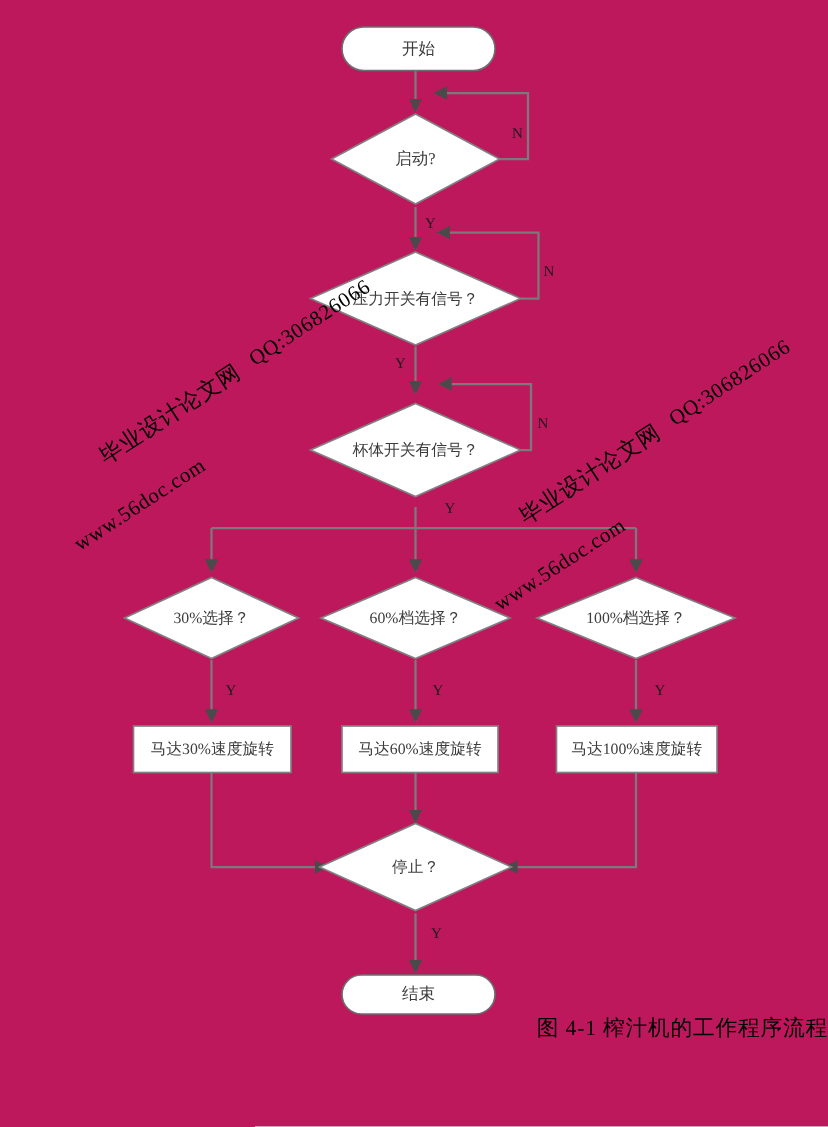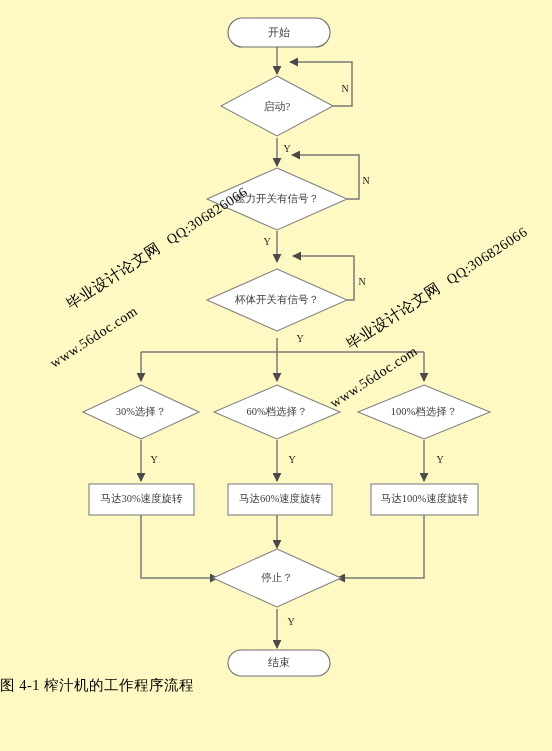--- a/index.html
+++ b/index.html
@@ -8,21 +8,21 @@
     padding: 0;
     background: #ffffff;
   }
   body {
     font-family: "Liberation Serif", "DejaVu Serif", serif;
   }
   #page {
     position: relative;
     width: 552px;
     height: 751px;
-    background: #fef9c3;
+    background: #be185d;
     overflow: hidden;
   }
   #flow-svg {
     position: absolute;
     left: 0;
     top: 0;
     width: 552px;
     height: 751px;
   }
   .node-text {
@@ -55,21 +55,21 @@
   .conn {
     stroke: #7a7a7a;
     stroke-width: 1.5;
     fill: none;
   }
   .caption {
     position: absolute;
     left: 0;
     top: 676px;
     width: 552px;
-    text-align: left;
+    text-align: right;
     font-family: "Liberation Serif", "DejaVu Serif", serif;
     font-size: 14.5px;
     color: #000000;
     letter-spacing: 0.5px;
   }
   .wm-line1 { font-size: 15px; letter-spacing: 0.5px; }
   .wm-line2 { font-size: 14px; letter-spacing: 0.5px; }
   .wm-line3 { font-size: 14px; letter-spacing: 0.5px; }
   .wm-block {
     position: absolute;

